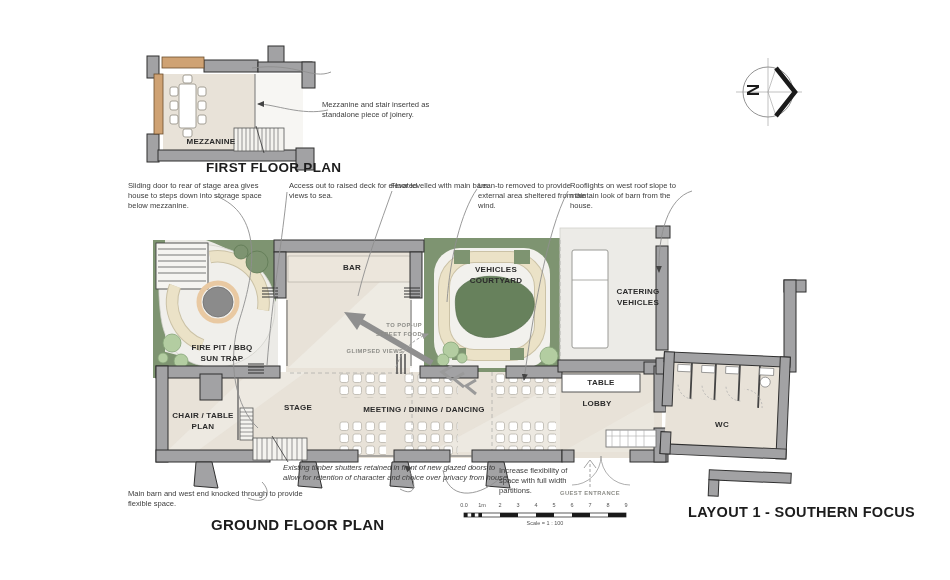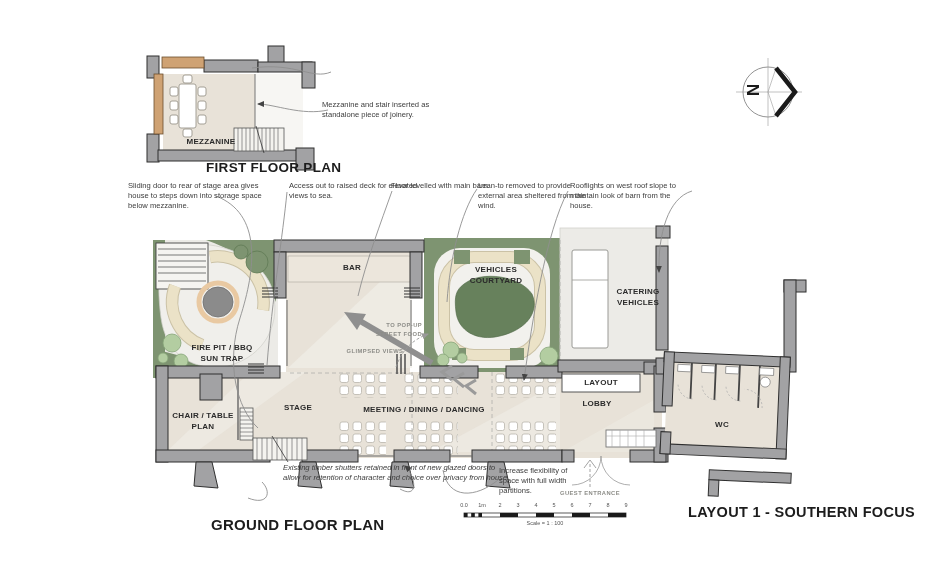--- a/index.html
+++ b/index.html
@@ -305,36 +305,37 @@
   <div class="lbl" style="left:496px;top:275px;">VEHICLES
 COURTYARD</div>
   <div class="lbl" style="left:638px;top:297px;">CATERING
 VEHICLES</div>
   <div class="lbl" style="left:222px;top:353px;">FIRE PIT / BBQ
 SUN TRAP</div>
   <div class="lbl" style="left:203px;top:421px;">CHAIR / TABLE
 PLAN</div>
   <div class="lbl" style="left:298px;top:408px;">STAGE</div>
   <div class="lbl" style="left:424px;top:410px;">MEETING / DINING / DANCING</div>
-  <div class="lbl" style="left:601px;top:383px;">LAYOUT</div>
+  <div class="lbl" style="left:601px;top:383px;">TABLE</div>
   <div class="lbl" style="left:597px;top:404px;">LOBBY</div>
   <div class="lbl" style="left:722px;top:425px;">WC</div>
 
   <div class="note" style="left:399px;top:330px;text-align:right;">TO POP-UP
 STREET FOOD</div>
   <div class="note" style="left:375px;top:351px;">GLIMPSED VIEWS</div>
   <div class="note" style="left:590px;top:493px;">GUEST ENTRANCE</div>
 
   <div class="anno" style="left:322px;top:100px;width:135px;">Mezzanine and stair inserted as standalone piece of joinery.</div>
   <div class="anno" style="left:128px;top:181px;width:140px;">Sliding door to rear of stage area gives house to steps down into storage space below mezzanine.</div>
   <div class="anno" style="left:289px;top:181px;width:130px;">Access out to raised deck for elevated views to sea.</div>
   <div class="anno" style="left:391px;top:181px;width:115px;">Floor levelled with main barn.</div>
   <div class="anno" style="left:478px;top:181px;width:120px;">Lean-to removed to provide external area sheltered from the wind.</div>
   <div class="anno" style="left:570px;top:181px;width:125px;">Rooflights on west roof slope to maintain look of barn from the house.</div>
   <div class="anno" style="left:499px;top:466px;width:72px;">Increase flexibility of space with full width partitions.</div>
+  <div class="anno" style="left:128px;top:489px;width:178px;">Main barn and west end knocked through to provide flexible space.</div>
   <div class="anno" style="left:283px;top:463px;width:228px;font-style:italic;">Existing timber shutters retained in front of new glazed doors to allow for retention of character and choice over privacy from house.</div>
 
   <div class="scalebar">
     <span class="tick" style="left:-8px;">0.0</span>
     <span class="tick" style="left:10px;">1m</span>
     <span class="tick" style="left:28px;">2</span>
     <span class="tick" style="left:46px;">3</span>
     <span class="tick" style="left:64px;">4</span>
     <span class="tick" style="left:82px;">5</span>
     <span class="tick" style="left:100px;">6</span>

